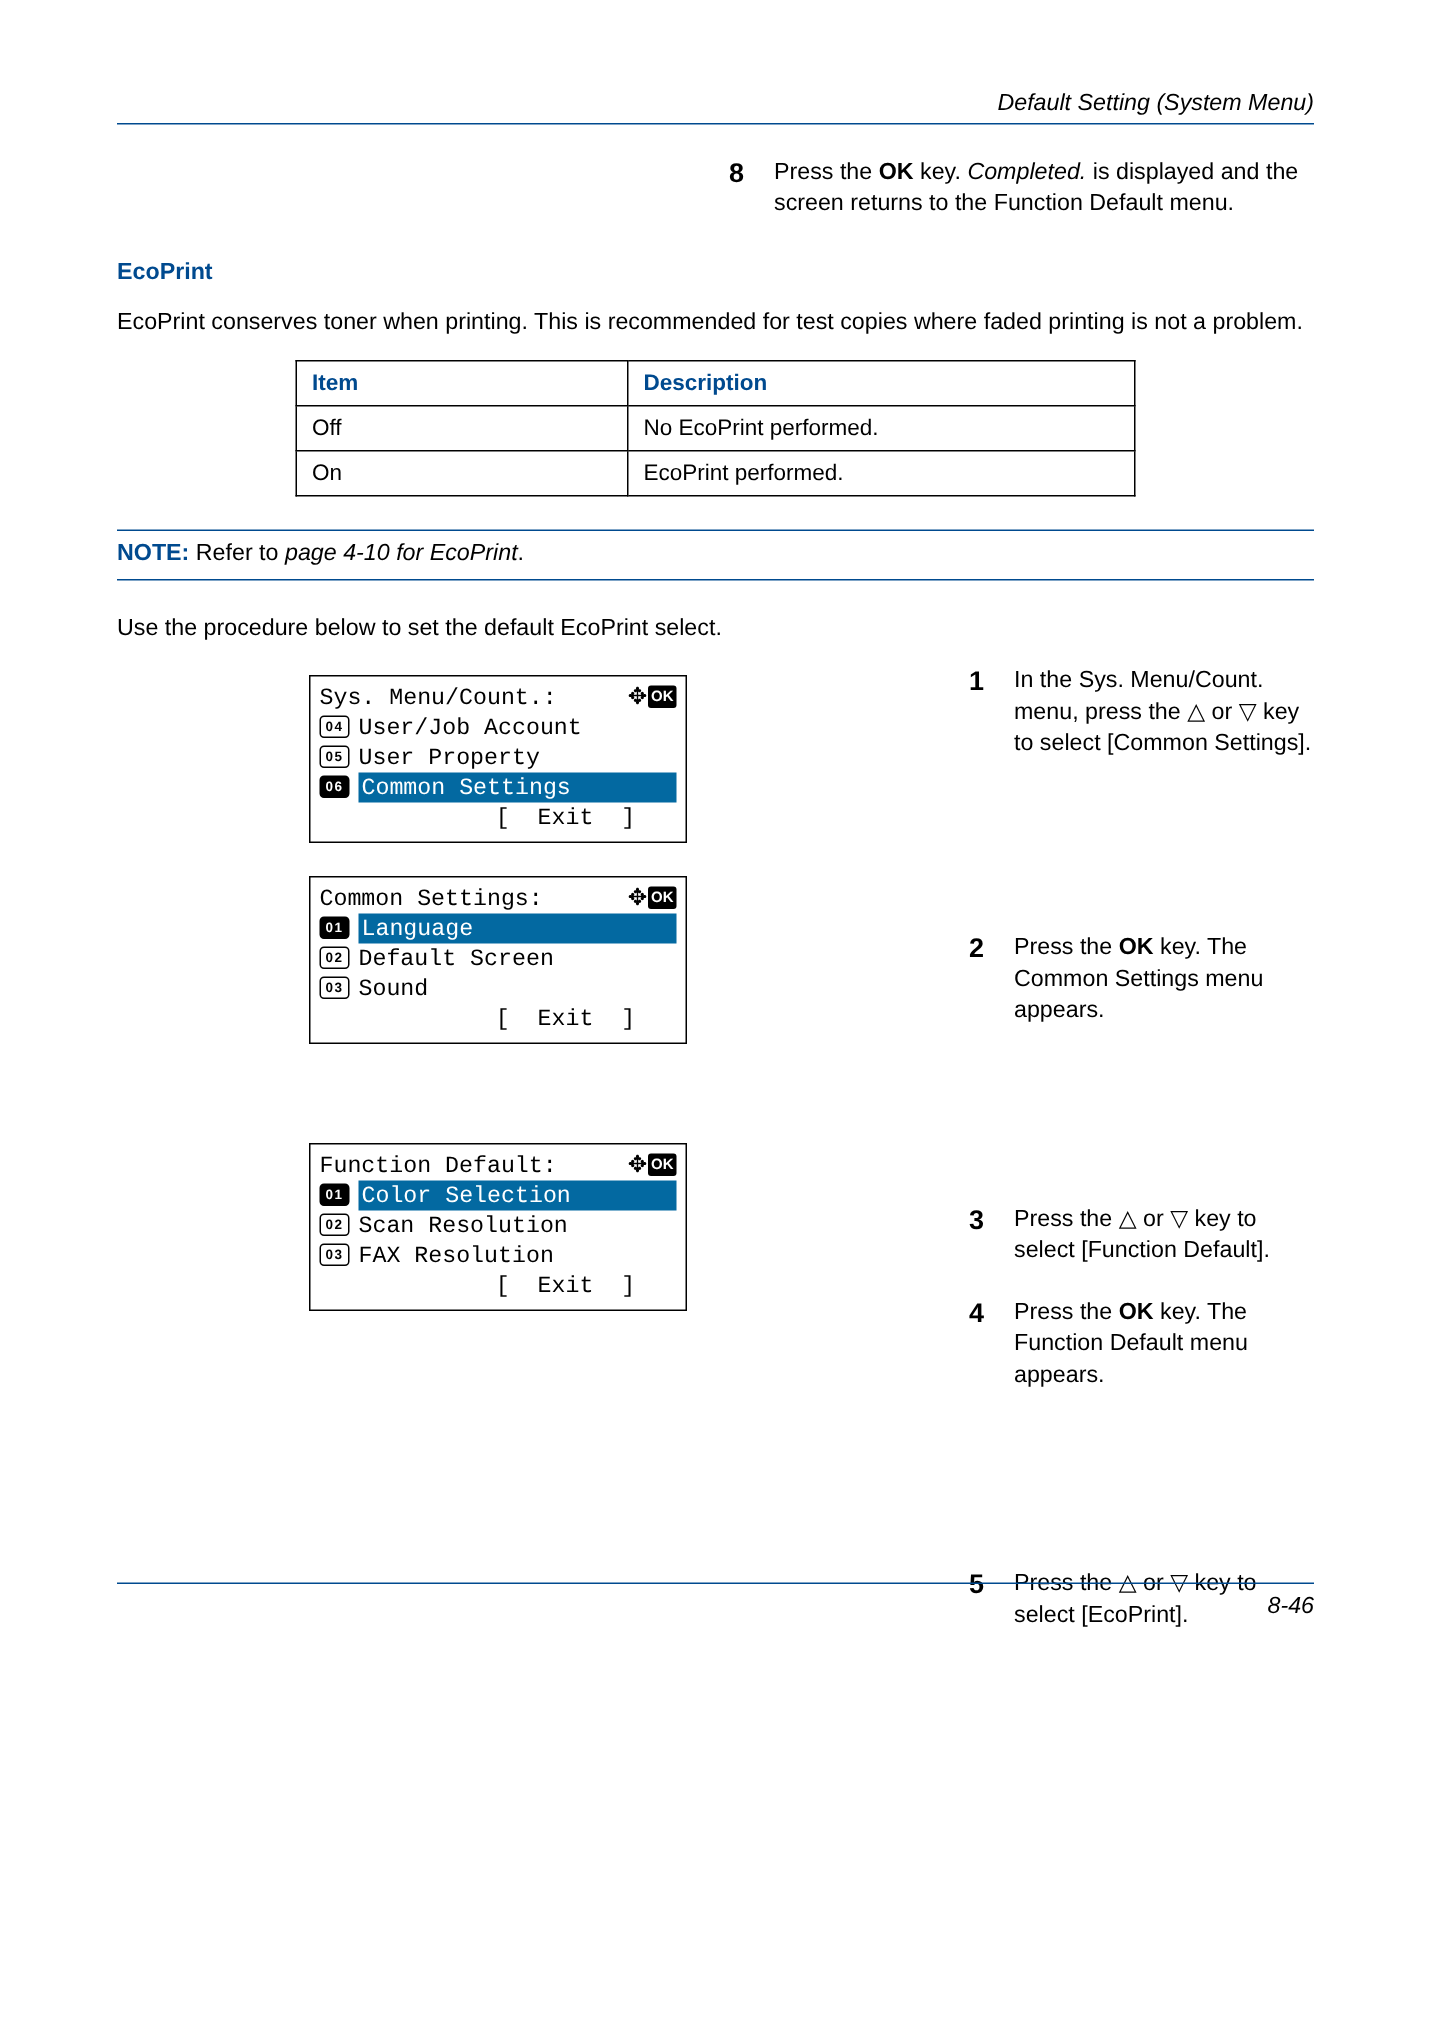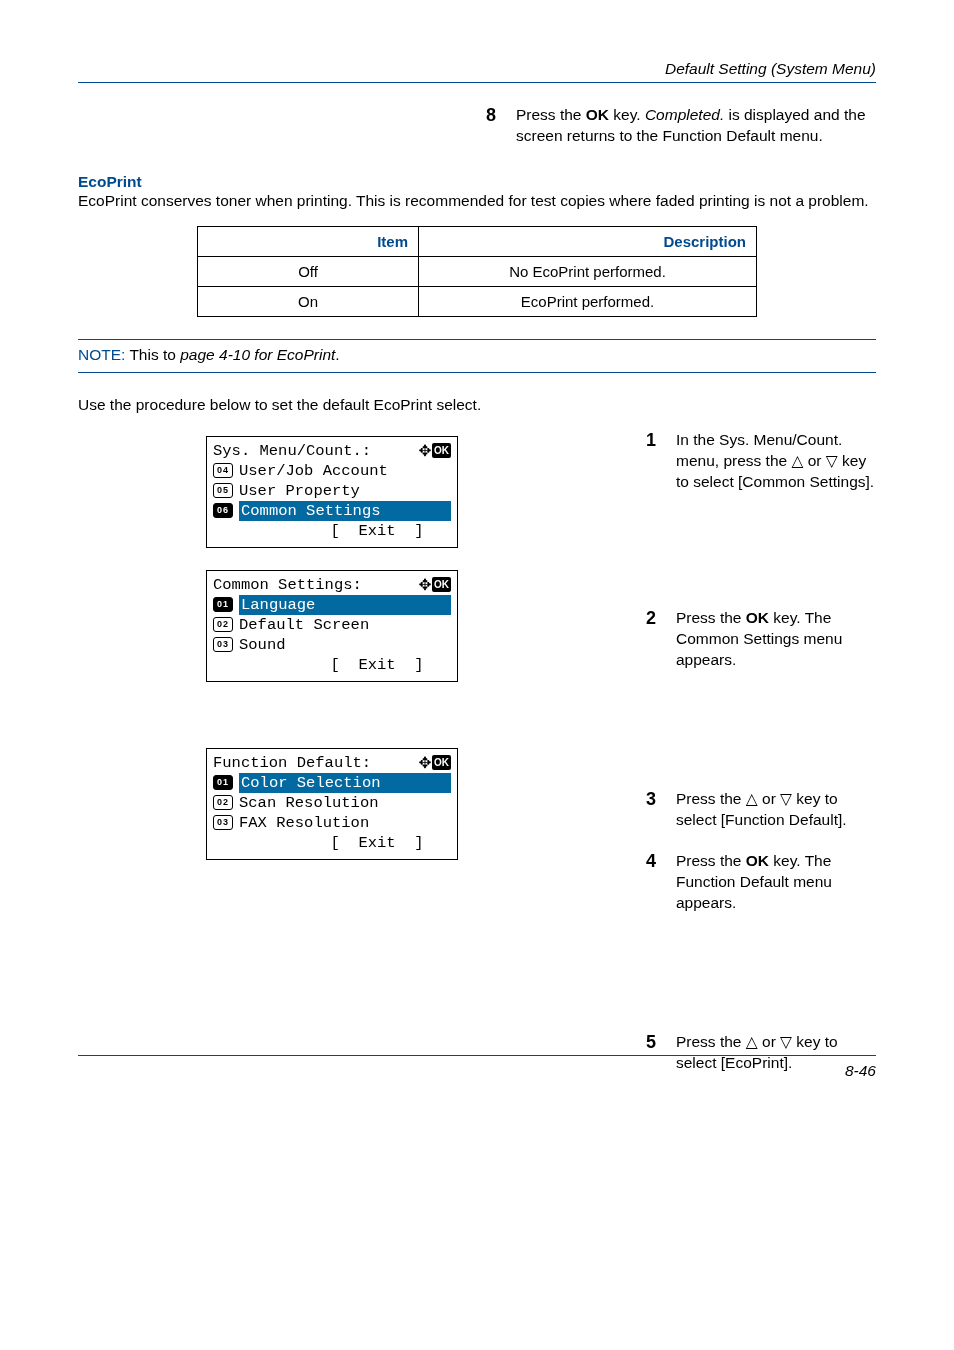--- a/index.html
+++ b/index.html
@@ -35,50 +35,51 @@
     flex-shrink: 0;
   }
   .steptext {
     flex: 1;
     line-height: 1.35;
   }
   .blue-heading {
     color: #004a8f;
     font-weight: bold;
     margin-top: 26px;
+    margin-bottom: 14px;
   }
   .para {
     line-height: 1.35;
     margin-bottom: 14px;
   }
   .table1 {
     border-collapse: collapse;
     margin: 6px auto 22px auto;
     width: 560px;
   }
   .table1 th, .table1 td {
     border: 1px solid #000;
     padding: 6px 10px;
-    text-align: center;
+    text-align: left;
     font-size: 15px;
   }
   .table1 th {
     color: #004a8f;
     font-weight: bold;
-    text-align: right;
+    text-align: left;
   }
   .note-bar {
     border-top: 1px solid #004a8f;
     border-bottom: 1px solid #004a8f;
     padding: 6px 0 8px 0;
     margin-bottom: 22px;
   }
   .note-label {
     color: #004a8f;
-    font-weight: normal;
+    font-weight: bold;
   }
   .columns {
     display: flex;
     gap: 60px;
     margin-top: 8px;
   }
   .left-col {
     width: 380px;
     flex-shrink: 0;
     padding-left: 128px;
@@ -202,21 +203,21 @@
       <td>No EcoPrint performed.</td>
     </tr>
     <tr>
       <td>On</td>
       <td>EcoPrint performed.</td>
     </tr>
   </tbody>
     </table>
 
   <div class="note-bar">
-    <span class="note-label">NOTE:</span><span> This to </span><i>page 4-10 for EcoPrint</i><span>.</span>
+    <span class="note-label">NOTE:</span><span> Refer to </span><i>page 4-10 for EcoPrint</i><span>.</span>
   </div>
 
   <div class="para">Use the procedure below to set the default EcoPrint select.</div>
 
   <div class="columns">
     <div class="left-col">
 
       <div style="height:6px"></div>
 
       <div class="lcd">

